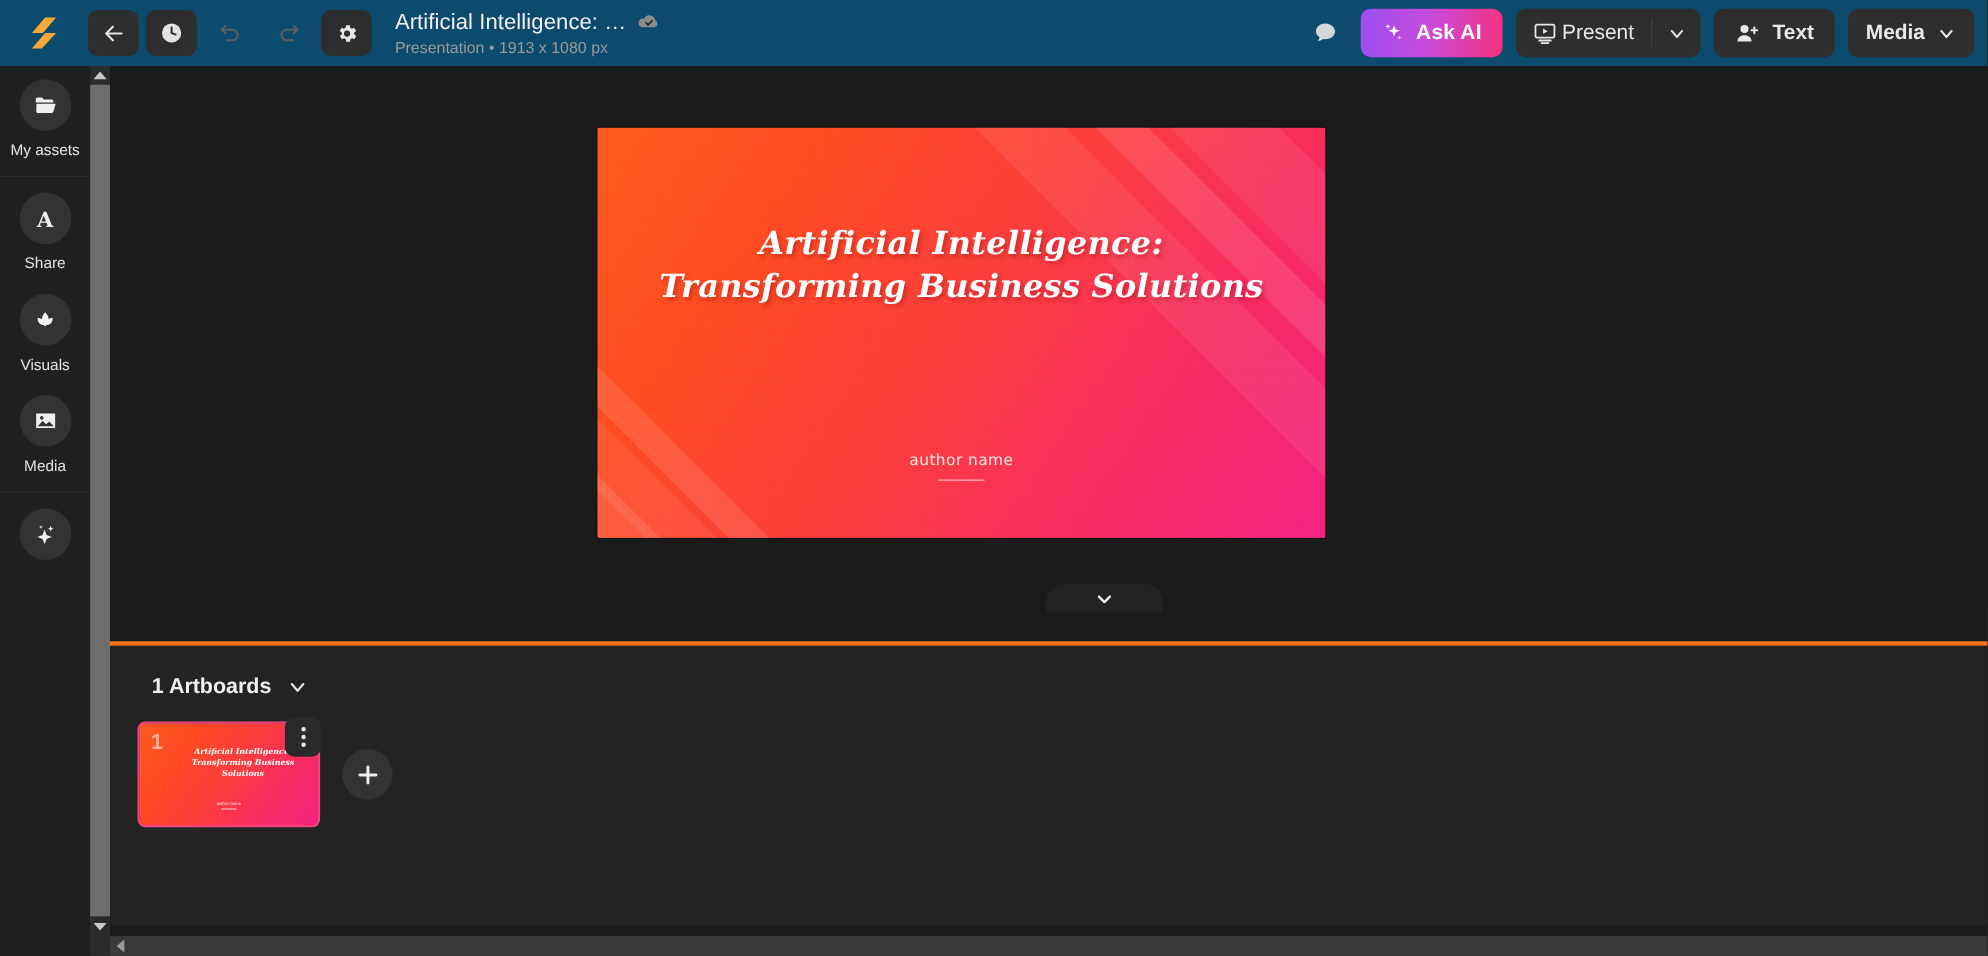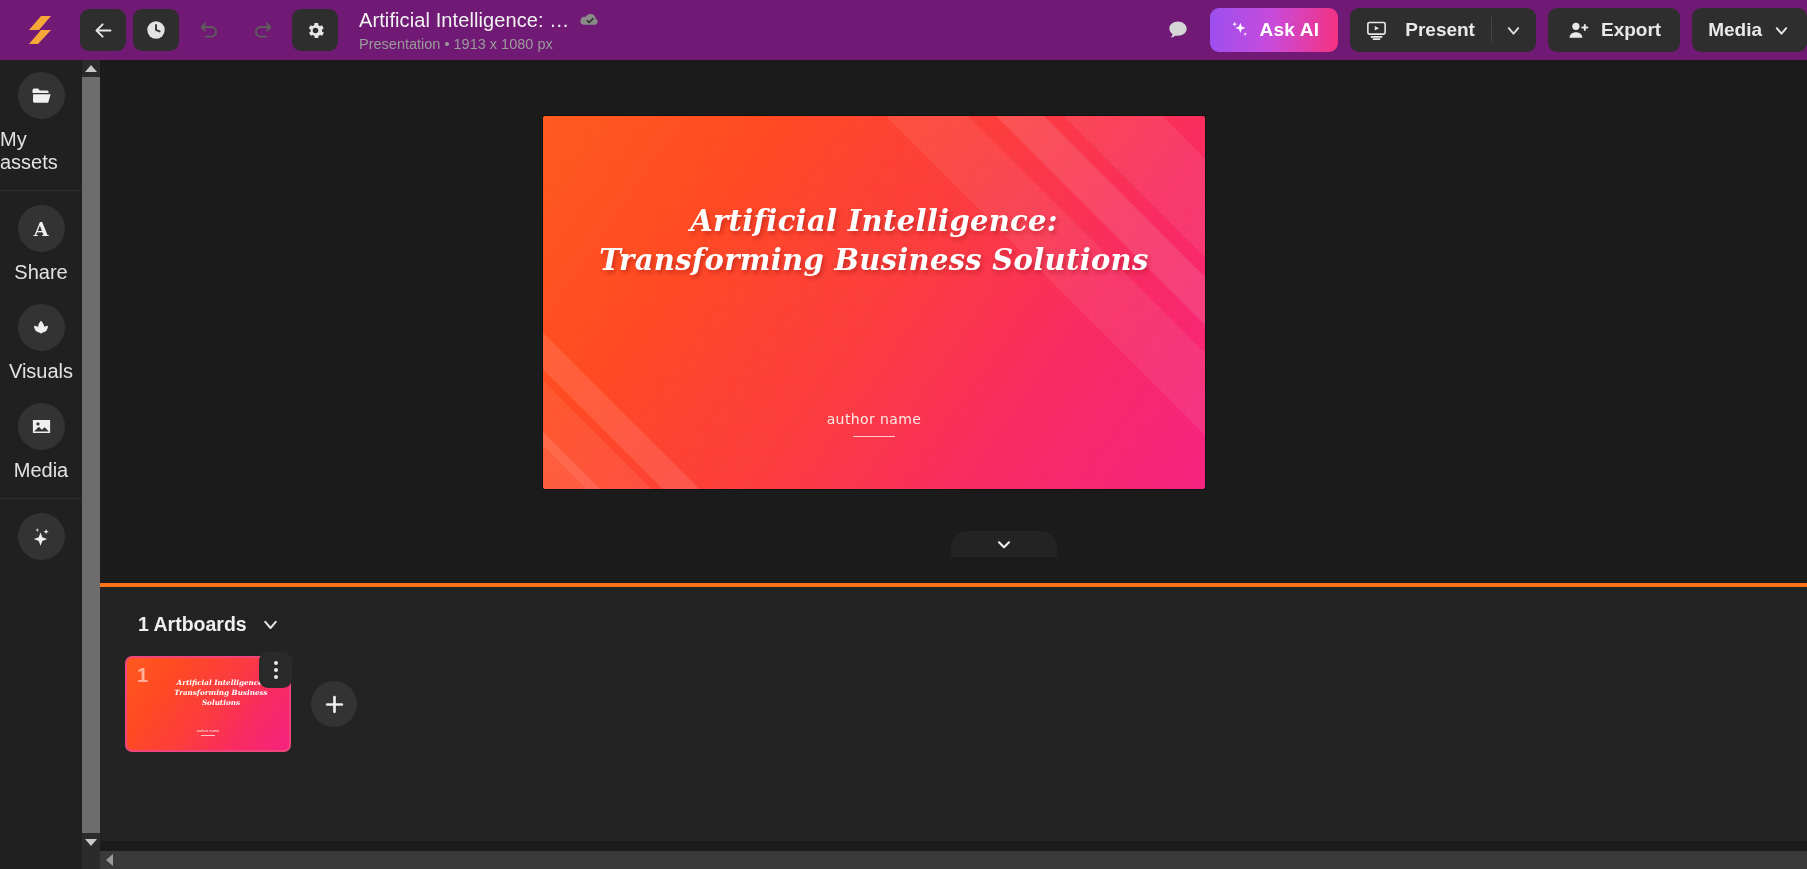--- a/index.html
+++ b/index.html
@@ -8,60 +8,60 @@
     background: #1b1b1b;
     font-family: "Liberation Sans", sans-serif;
     overflow: hidden;
     -webkit-font-smoothing: antialiased;
   }
   .app { position: relative; width: 1807px; height: 869px; background:#1b1b1b; }
 
   
   .topbar {
     position:absolute; top:0; left:0; width:1807px; height:60px;
-    background:#701a75; display:flex; align-items:center;
+    background:#0c4a6e; display:flex; align-items:center;
   }
   .logo-wrap { width:80px; height:60px; display:flex; align-items:center; justify-content:center; }
   .logo { width:34px; height:34px; }
   .tb-btn {
     width:46px; height:42px; border-radius:9px; background:#2e2e2e;
     display:flex; align-items:center; justify-content:center; margin-right:7px;
     border:none; cursor:pointer; color:#e6e6e6;
   }
   .tb-btn.flat { background:transparent; }
   .tb-btn.dim { color:#5d5d5d; cursor:default; }
   .tb-group { display:flex; align-items:center; }
   .doc-meta { margin-left:14px; display:flex; flex-direction:column; justify-content:center; }
   .doc-title-row { display:flex; align-items:center; gap:10px; }
   .doc-title { font-size:20px; color:#f2f2f2; font-weight:400; letter-spacing:.1px; }
   .doc-sub { font-size:14.5px; color:#9a9a9a; margin-top:4px; }
   .cloud-ico { color:#8a8a8a; display:flex; align-items:center; }
 
   .topbar-right {
     position:absolute; right:0; top:0; height:60px; display:flex; align-items:center;
-    gap:0;
+    padding-right:12px; gap:0;
   }
   .icon-btn-plain {
     width:44px; height:44px; border-radius:9px; background:transparent;
     display:flex; align-items:center; justify-content:center; color:#d6d6d6;
     border:none; cursor:pointer; margin-right:10px;
   }
   .askai {
     display:flex; align-items:center; gap:9px; height:44px; padding:0 19px;
     border-radius:9px; color:#fff; font-size:19px; font-weight:700;
     background:linear-gradient(95deg,#9b4ff0 0%, #c84bdb 48%, #f5317f 100%);
     border:none; cursor:pointer; letter-spacing:.2px;
   }
   .present-group {
     display:flex; align-items:center; height:44px; background:#2e2e2e;
     border-radius:9px; margin-left:12px; overflow:hidden;
   }
   .present-btn {
-    display:flex; align-items:center; gap:17px; height:44px; padding:0 16px 0 15px;
-    color:#e8e8e8; font-size:19px; font-weight:700; background:transparent;
+    display:flex; align-items:center; gap:4px; height:44px; padding:0 16px 0 15px;
+    color:#e8e8e8; font-size:19px; font-weight:400; background:transparent;
     border:none; cursor:pointer;
   }
   .present-sep { width:1px; height:26px; background:#444; }
   .present-caret {
     width:44px; height:44px; display:flex; align-items:center; justify-content:center;
     color:#dcdcdc; cursor:pointer;
   }
   .share-btn {
     display:flex; align-items:center; gap:11px; height:44px; padding:0 19px;
     border-radius:9px; background:#2e2e2e; color:#e8e8e8; font-size:19px;
@@ -79,21 +79,21 @@
     background:#202020; overflow:hidden;
   }
   .side-item {
     width:82px; padding:12px 0 8px; display:flex; flex-direction:column;
     align-items:center; cursor:pointer;
   }
   .side-ico {
     width:47px; height:47px; border-radius:50%; background:#333333;
     display:flex; align-items:center; justify-content:center; color:#efefef;
   }
-  .side-label { margin-top:9px; font-size:20px; color:#e2e2e2; }
+  .side-label { margin-top:9px; font-size:14px; color:#e2e2e2; }
   .side-div { height:1px; background:#2d2d2d; margin:8px 0 2px; }
 
   
   .canvas {
     position:absolute; left:100px; top:60px; right:0; height:497px;
     background:#1b1b1b;
   }
   .slide {
     position:absolute; left:443px; top:56px; width:662px; height:373px;
     border-radius:2px; overflow:hidden;
@@ -311,21 +311,21 @@
           </svg>
         </div>
       </div>
 
       <button class="share-btn">
         <svg width="23" height="23" viewBox="0 0 24 24" fill="#e8e8e8">
           <circle cx="9.3" cy="7.6" r="3.8"></circle>
           <path d="M2.6 19.6c0-3.7 3-5.9 6.7-5.9s6.7 2.2 6.7 5.9z"></path>
           <path d="M18.6 6.2v5.4M15.9 8.9h5.4" stroke="#e8e8e8" stroke-width="2" stroke-linecap="round"></path>
         </svg>
-        <span>Export</span>
+        <span>Text</span>
       </button>
 
       <button class="export-btn">
         <span>Media</span>
         <svg width="19" height="19" viewBox="0 0 24 24" fill="none" stroke="currentColor" stroke-width="2.4" stroke-linecap="round" stroke-linejoin="round">
           <polyline points="6 9 12 16 18 9"></polyline>
         </svg>
       </button>
     </div>
   </div>

